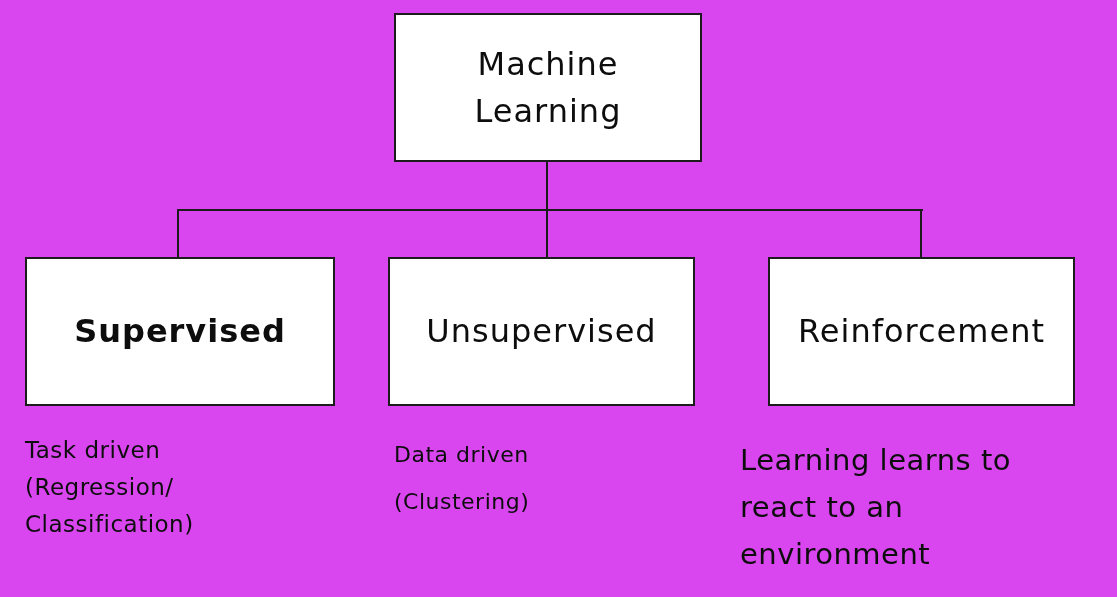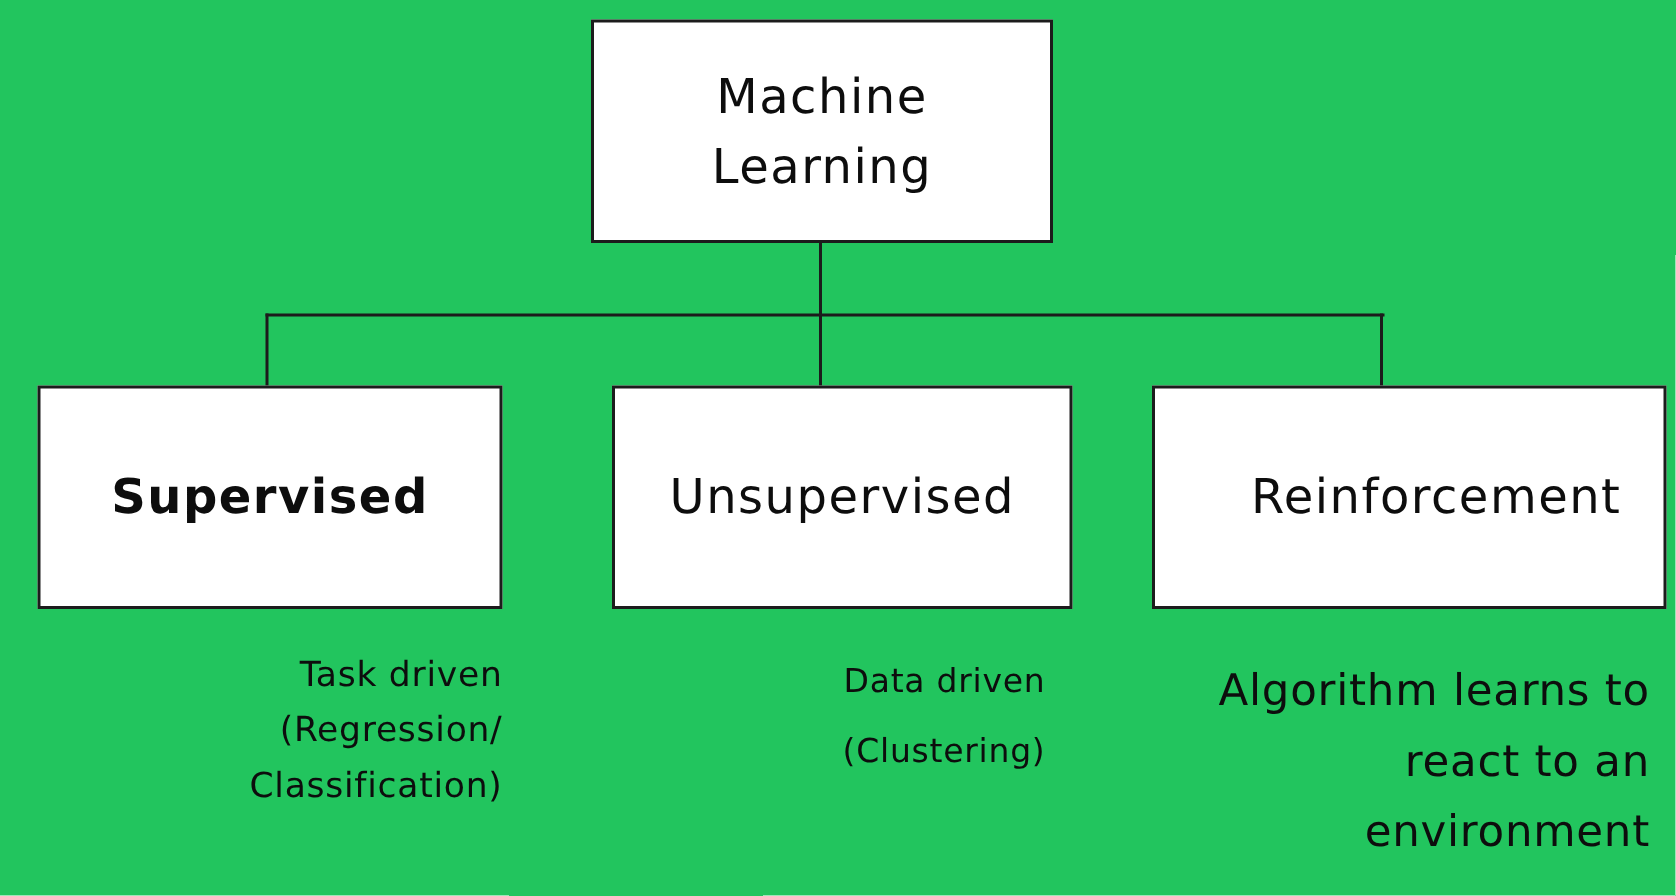--- a/index.html
+++ b/index.html
@@ -4,21 +4,21 @@
 <style>
   html, body {
     margin: 0;
     padding: 0;
     background: #ffffff;
   }
   .canvas {
     position: relative;
     width: 1117px;
     height: 597px;
-    background: #22c55e;
+    background: #d946ef;
     font-family: "DejaVu Sans", "Liberation Sans", sans-serif;
     color: #0d0d0d;
     overflow: hidden;
   }
   .node {
     position: absolute;
     border: 2px solid #1c1c1c;
     background: #ffffff;
     display: flex;
     align-items: center;
@@ -27,36 +27,36 @@
   }
   .node-label {
     font-size: 32px;
     line-height: 47px;
     letter-spacing: 1px;
     white-space: pre-line;
     color: #0d0d0d;
   }
   .node-root    { left: 394px; top: 13px;  width: 304px; height: 145px; }
   .node-child-1 { left: 25px;  top: 257px; width: 306px; height: 145px; font-weight: bold; }
-  .node-child-2 { left: 408px; top: 257px; width: 303px; height: 145px; }
-  .node-child-3 { left: 768px; top: 257px; width: 303px; height: 145px; padding-left: 36px; }
+  .node-child-2 { left: 388px; top: 257px; width: 303px; height: 145px; }
+  .node-child-3 { left: 768px; top: 257px; width: 303px; height: 145px; }
 
   .connector {
     position: absolute;
     background: #1c1c1c;
   }
   .conn-root-stem { left: 546px; top: 162px; width: 2px;   height: 48px; }
   .conn-hbar      { left: 177px; top: 209px; width: 746px; height: 2px;  }
   .conn-drop-1    { left: 177px; top: 209px; width: 2px;   height: 50px; }
   .conn-drop-2    { left: 546px; top: 209px; width: 2px;   height: 50px; }
   .conn-drop-3    { left: 920px; top: 209px; width: 2px;   height: 50px; }
 
   .caption {
     position: absolute;
-    text-align: right;
+    text-align: left;
     white-space: pre-line;
     color: #0d0d0d;
   }
   .caption-1 {
     left: 25px; top: 432px; width: 310px;
     font-size: 23px; line-height: 37px; letter-spacing: 0.5px;
   }
   .caption-2 {
     left: 394px; top: 431px; width: 303px;
     font-size: 22px; line-height: 47px; letter-spacing: 0.5px;
@@ -94,17 +94,17 @@
     <span class="node-label">Reinforcement</span>
   </div>
 
   <div class="caption caption-1">Task driven
 (Regression/
 Classification)</div>
 
   <div class="caption caption-2">Data driven
 (Clustering)</div>
 
-  <div class="caption caption-3">Algorithm learns to
+  <div class="caption caption-3">Learning learns to
 react to an
 environment</div>
 
 </div>
 
 </body></html>

